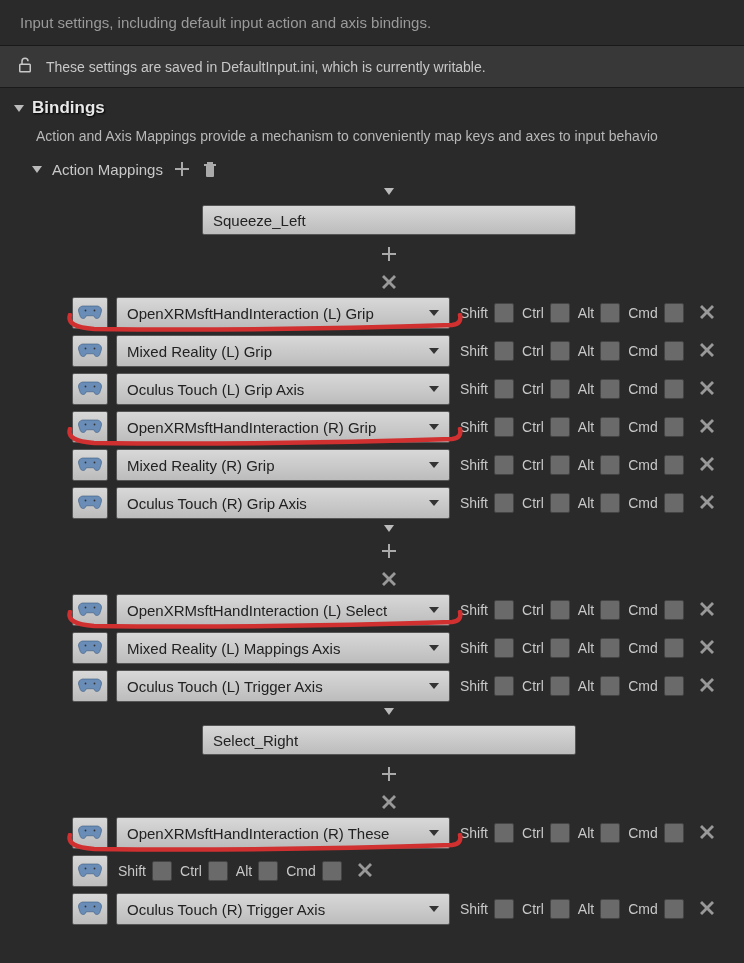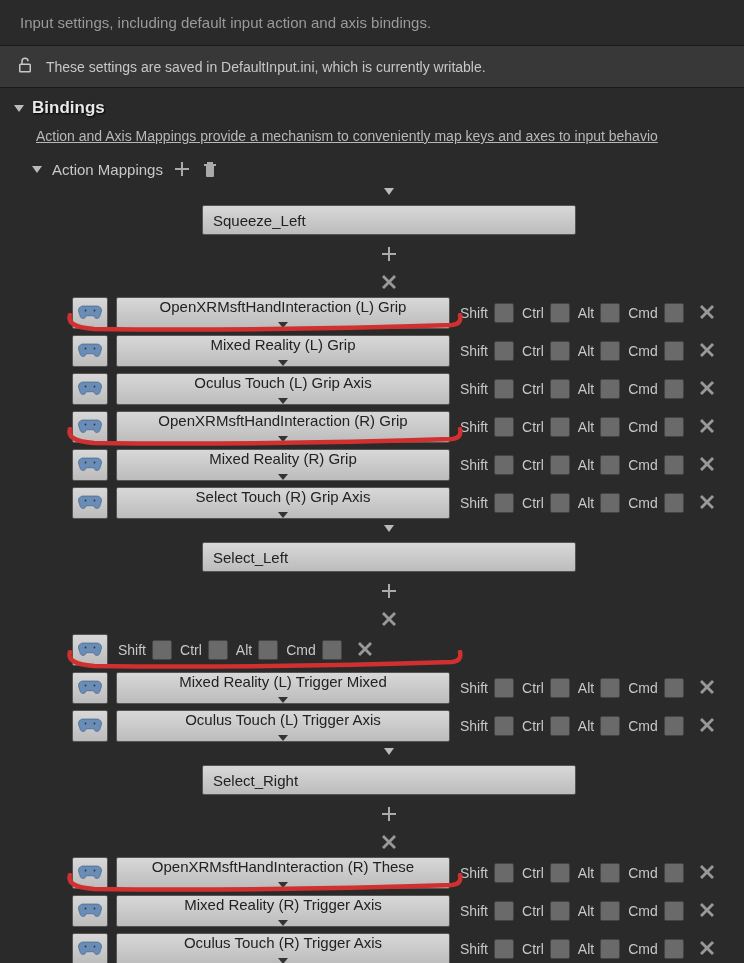--- a/index.html
+++ b/index.html
@@ -51,21 +51,20 @@
     color: #e8e8e8;
     text-shadow: 1px 1px 2px #000;
   }
   .section-desc {
     color: #b8b8b8;
     font-size: 14px;
     margin-left: 22px;
     margin-bottom: 12px;
     white-space: nowrap;
     overflow: hidden;
-    text-decoration: underline;
   }
   .mappings-header {
     display: flex;
     align-items: center;
     gap: 10px;
     padding: 4px 0 10px 18px;
   }
   .mappings-label { color: #c8c8c8; font-size: 15px; }
   .tri {
     display: inline-block;
@@ -130,21 +129,20 @@
     justify-content: space-between;
     background: linear-gradient(#d8d8d8, #bcbcbc);
     border: 1px solid #555;
     border-radius: 2px;
     color: #222;
     font-size: 15px;
     padding: 0 10px;
     height: 32px;
     width: 334px;
     cursor: pointer;
-    flex-direction: column;
   }
   .dropdown-arrow {
     width: 0; height: 0;
     border-left: 5px solid transparent;
     border-right: 5px solid transparent;
     border-top: 6px solid #333;
   }
   .modifiers {
     display: flex;
     align-items: center;
@@ -382,21 +380,21 @@
     <div class="binding-row">
 
       <div class="gamepad-box">
         <span><svg class="gamepad-svg" viewBox="0 0 32 20">
                 <path d="M6 2 h20 a6 6 0 0 1 5 8 l-2 6 a4 4 0 0 1-7 1 l-1-2 h-10 l-1 2 a4 4 0 0 1-7-1 l-2-6 a6 6 0 0 1 5-8 z" fill="#6a8db8" stroke="#3a5a80" stroke-width="0.8"></path>
                 <circle cx="10" cy="8" r="1.2" fill="#333"></circle>
                 <circle cx="22" cy="8" r="1.2" fill="#333"></circle>
               </svg></span>
       </div>
       <div class="dropdown">
-        <span>Select Touch (R) Grip Axis</span>
+        <span>Oculus Touch (R) Grip Axis</span>
         <span class="dropdown-arrow"></span>
       </div>
       <div class="modifiers">
         <span class="mod-label">Shift</span>
           <span class="checkbox"></span>
         <span class="mod-label">Ctrl</span>
           <span class="checkbox"></span>
         <span class="mod-label">Alt</span>
           <span class="checkbox"></span>
         <span class="mod-label">Cmd</span>
@@ -404,21 +402,20 @@
       </div>
       <span class="delete-x"><svg class="x-svg" viewBox="0 0 14 14">
               <path d="M2 0 L7 5 L12 0 L14 2 L9 7 L14 12 L12 14 L7 9 L2 14 L0 12 L5 7 L0 2 Z" fill="#999"></path>
             </svg></span>
     </div>
     </div>
 
     <div class="action-group">
       <div class="action-row">
         <span class="tri"></span>
-        <input class="action-name" value="Select_Left" style="">
         <span class="icon-btn">
             <svg class="plus-svg" viewBox="0 0 14 14">
               <path d="M6 0h2v6h6v2H8v6H6V8H0V6h6z" fill="#aaa"></path>
             </svg>
           </span>
         <span class="icon-btn">
             <svg class="x-svg" viewBox="0 0 14 14">
               <path d="M2 0 L7 5 L12 0 L14 2 L9 7 L14 12 L12 14 L7 9 L2 14 L0 12 L5 7 L0 2 Z" fill="#999"></path>
             </svg>
           </span>
@@ -428,45 +425,49 @@
       <div class="highlight-underline"><svg viewBox="0 0 400 20" preserveAspectRatio="none" style="width:100%;height:100%">
               <path d="M 6 2 Q 2 14, 30 16 Q 200 18, 388 12 Q 398 11, 396 2" fill="none" stroke="#d03030" stroke-width="4.5" stroke-linecap="round"></path>
             </svg></div>
       <div class="gamepad-box">
         <span><svg class="gamepad-svg" viewBox="0 0 32 20">
                 <path d="M6 2 h20 a6 6 0 0 1 5 8 l-2 6 a4 4 0 0 1-7 1 l-1-2 h-10 l-1 2 a4 4 0 0 1-7-1 l-2-6 a6 6 0 0 1 5-8 z" fill="#6a8db8" stroke="#3a5a80" stroke-width="0.8"></path>
                 <circle cx="10" cy="8" r="1.2" fill="#333"></circle>
                 <circle cx="22" cy="8" r="1.2" fill="#333"></circle>
               </svg></span>
       </div>
-      <div class="modifiers">
-        <span class="mod-label">Shift</span>
-          <span class="checkbox"></span>
-        <span class="mod-label">Ctrl</span>
-          <span class="checkbox"></span>
-        <span class="mod-label">Alt</span>
-          <span class="checkbox"></span>
-        <span class="mod-label">Cmd</span>
-          <span class="checkbox"></span>
-      </div>
-      <span class="delete-x"><svg class="x-svg" viewBox="0 0 14 14">
-              <path d="M2 0 L7 5 L12 0 L14 2 L9 7 L14 12 L12 14 L7 9 L2 14 L0 12 L5 7 L0 2 Z" fill="#999"></path>
-            </svg></span>
-    </div>
-    <div class="binding-row">
-
-      <div class="gamepad-box">
-        <span><svg class="gamepad-svg" viewBox="0 0 32 20">
-                <path d="M6 2 h20 a6 6 0 0 1 5 8 l-2 6 a4 4 0 0 1-7 1 l-1-2 h-10 l-1 2 a4 4 0 0 1-7-1 l-2-6 a6 6 0 0 1 5-8 z" fill="#6a8db8" stroke="#3a5a80" stroke-width="0.8"></path>
-                <circle cx="10" cy="8" r="1.2" fill="#333"></circle>
-                <circle cx="22" cy="8" r="1.2" fill="#333"></circle>
-              </svg></span>
-      </div>
-      <div class="dropdown">
-        <span>Mixed Reality (L) Trigger Mixed</span>
+      <div class="dropdown">
+        <span>OpenXRMsftHandInteraction (L) Select</span>
+        <span class="dropdown-arrow"></span>
+      </div>
+      <div class="modifiers">
+        <span class="mod-label">Shift</span>
+          <span class="checkbox"></span>
+        <span class="mod-label">Ctrl</span>
+          <span class="checkbox"></span>
+        <span class="mod-label">Alt</span>
+          <span class="checkbox"></span>
+        <span class="mod-label">Cmd</span>
+          <span class="checkbox"></span>
+      </div>
+      <span class="delete-x"><svg class="x-svg" viewBox="0 0 14 14">
+              <path d="M2 0 L7 5 L12 0 L14 2 L9 7 L14 12 L12 14 L7 9 L2 14 L0 12 L5 7 L0 2 Z" fill="#999"></path>
+            </svg></span>
+    </div>
+    <div class="binding-row">
+
+      <div class="gamepad-box">
+        <span><svg class="gamepad-svg" viewBox="0 0 32 20">
+                <path d="M6 2 h20 a6 6 0 0 1 5 8 l-2 6 a4 4 0 0 1-7 1 l-1-2 h-10 l-1 2 a4 4 0 0 1-7-1 l-2-6 a6 6 0 0 1 5-8 z" fill="#6a8db8" stroke="#3a5a80" stroke-width="0.8"></path>
+                <circle cx="10" cy="8" r="1.2" fill="#333"></circle>
+                <circle cx="22" cy="8" r="1.2" fill="#333"></circle>
+              </svg></span>
+      </div>
+      <div class="dropdown">
+        <span>Mixed Reality (L) Mappings Axis</span>
         <span class="dropdown-arrow"></span>
       </div>
       <div class="modifiers">
         <span class="mod-label">Shift</span>
           <span class="checkbox"></span>
         <span class="mod-label">Ctrl</span>
           <span class="checkbox"></span>
         <span class="mod-label">Alt</span>
           <span class="checkbox"></span>
         <span class="mod-label">Cmd</span>
@@ -552,24 +553,20 @@
     </div>
     <div class="binding-row">
 
       <div class="gamepad-box">
         <span><svg class="gamepad-svg" viewBox="0 0 32 20">
                 <path d="M6 2 h20 a6 6 0 0 1 5 8 l-2 6 a4 4 0 0 1-7 1 l-1-2 h-10 l-1 2 a4 4 0 0 1-7-1 l-2-6 a6 6 0 0 1 5-8 z" fill="#6a8db8" stroke="#3a5a80" stroke-width="0.8"></path>
                 <circle cx="10" cy="8" r="1.2" fill="#333"></circle>
                 <circle cx="22" cy="8" r="1.2" fill="#333"></circle>
               </svg></span>
       </div>
-      <div class="dropdown">
-        <span>Mixed Reality (R) Trigger Axis</span>
-        <span class="dropdown-arrow"></span>
-      </div>
       <div class="modifiers">
         <span class="mod-label">Shift</span>
           <span class="checkbox"></span>
         <span class="mod-label">Ctrl</span>
           <span class="checkbox"></span>
         <span class="mod-label">Alt</span>
           <span class="checkbox"></span>
         <span class="mod-label">Cmd</span>
           <span class="checkbox"></span>
       </div>

